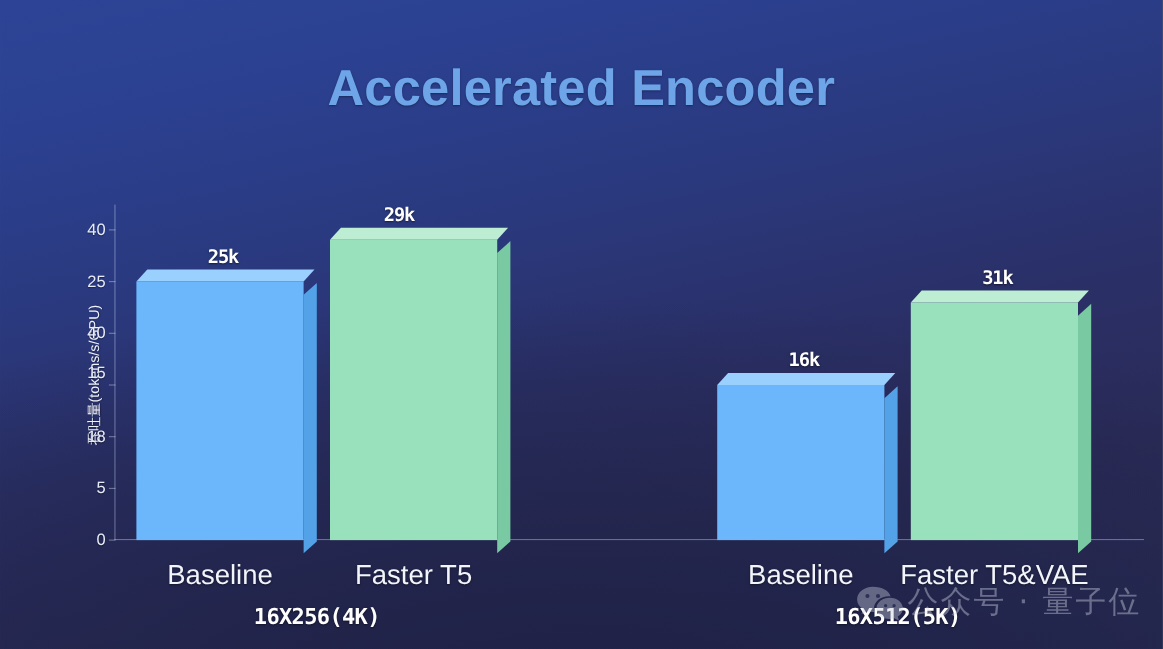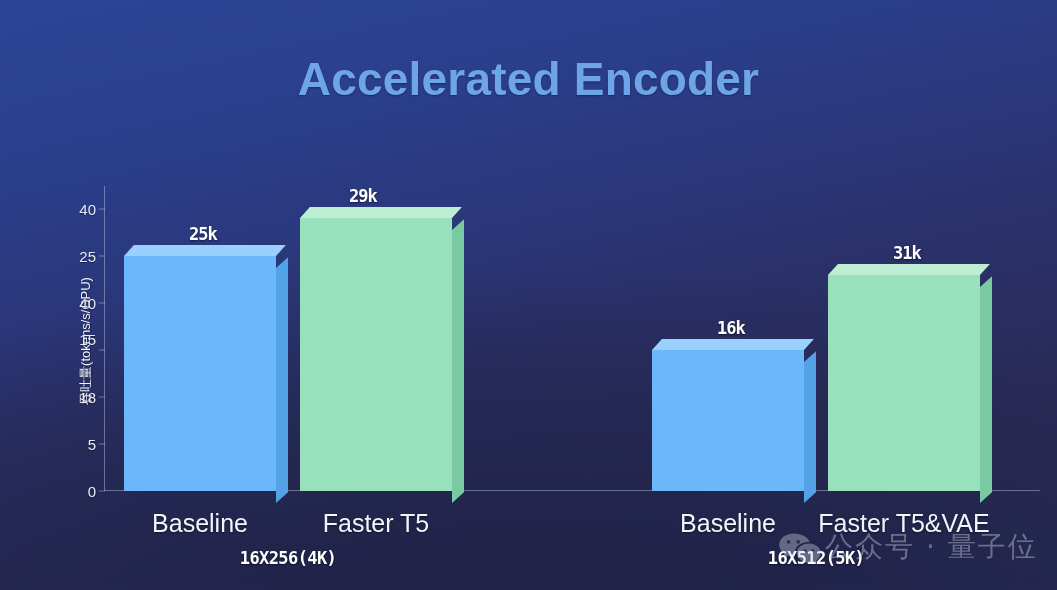--- a/index.html
+++ b/index.html
@@ -157,21 +157,21 @@
     text-align: center;
     font-size: 25px;
     color: #f2f5fb;
     white-space: nowrap;
     transform: translateX(-50%);
     text-shadow: 0 1px 2px rgba(0,0,0,.45);
   }
   .group-label {
     position: absolute;
     text-align: center;
-    font-size: 17px;
+    font-size: 20px;
     font-weight: bold;
     font-family: "DejaVu Sans Mono", monospace;
     letter-spacing: -.6px;
     color: #ffffff;
     white-space: nowrap;
     transform: translateX(-50%);
     text-shadow: 0 1px 2px rgba(0,0,0,.5);
   }
 
   

